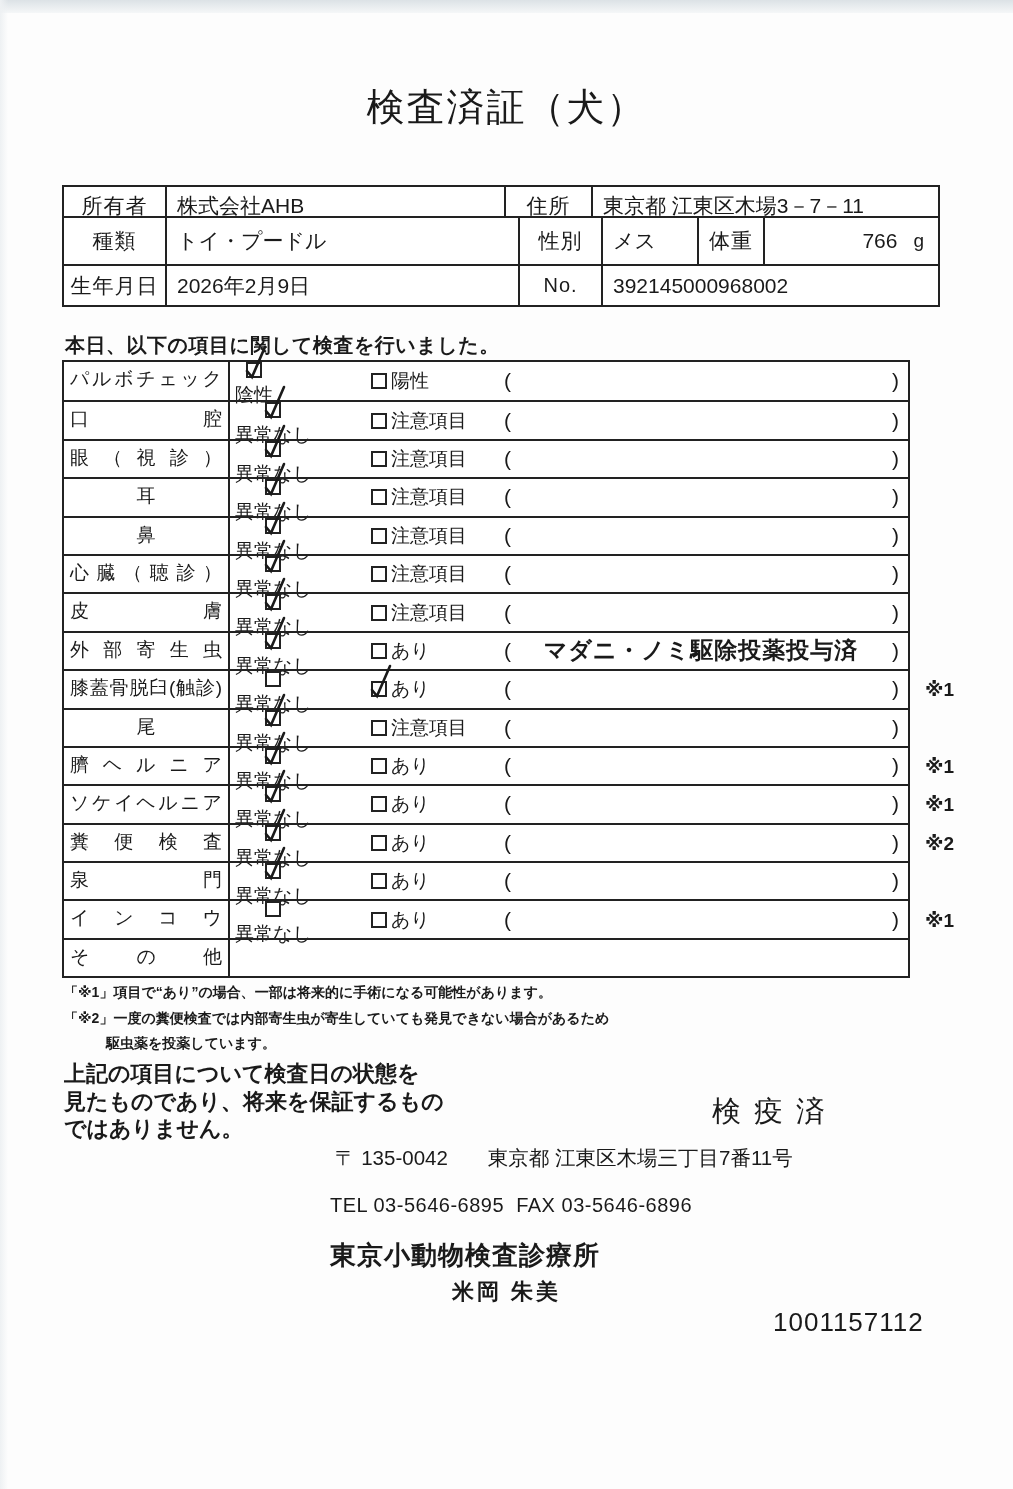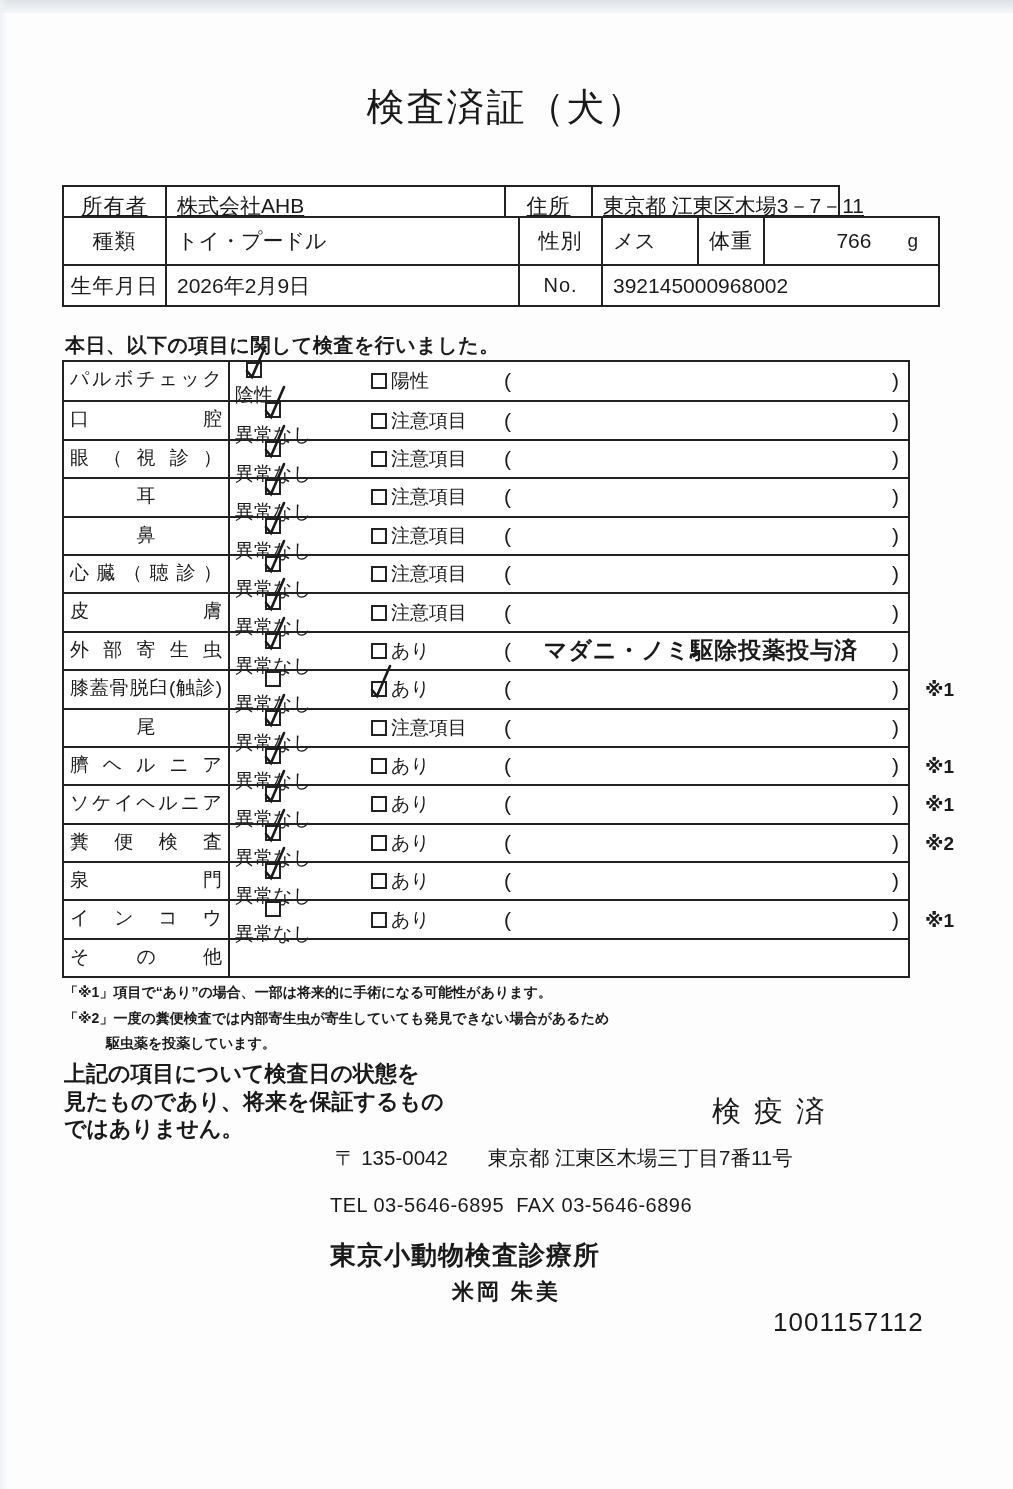--- a/index.html
+++ b/index.html
@@ -18,23 +18,23 @@
               font-size:22px; font-weight:500; }
   .date-row .lbl { position:absolute; left:506px; letter-spacing:3px; }
   .date-row .val { position:absolute; right:0; }
 
   .hdr-table { position:absolute; left:62px; border:2px solid #222; display:grid; background:#fff; }
   .hdr-cell { border-left:2px solid #222; display:flex; align-items:center;
               font-size:21px; font-weight:500; padding:0 10px; overflow:hidden; white-space:nowrap; }
   .hdr-cell.nb { border-left:none; }
   .hdr-cell.lab { justify-content:center; padding:0 2px; letter-spacing:1px; }
   .hdr-cell.bt { border-top:2px solid #222; }
-  #owner-table  { top:185px; width:778px; grid-template-columns:101px 339px 87px 347px; grid-template-rows:37px;text-decoration:underline; }
+  #owner-table  { top:185px; width:878px; grid-template-columns:101px 339px 87px 347px; grid-template-rows:37px; }
   #animal-table { top:216px; width:878px; grid-template-columns:101px 353px 83px 96px 66px 175px; grid-template-rows:46px 41px; }
-  .weight-cell { justify-content:flex-end; padding-right:20px;gap:20px; }
+  .weight-cell { justify-content:flex-end; padding-right:14px; }
   .weight-cell .unit { margin-left:16px; font-size:19px; }
   .no-cell { font-size:20px; }
   .wide { grid-column: 4 / 7; }
 
   .intro { position:absolute; left:65px; top:332px; font-size:20px; font-weight:600; letter-spacing:0.5px; }
 
   .main-table { position:absolute; left:62px; top:360px; width:848px; border:2px solid #222; background:#fff; }
   .t-row { position:relative; display:flex; height:38.4px; border-top:2px solid #222; }
   .t-row:first-child { border-top:none; }
   .t-label { width:166px; border-right:2px solid #222; font-size:19px; font-weight:500;

